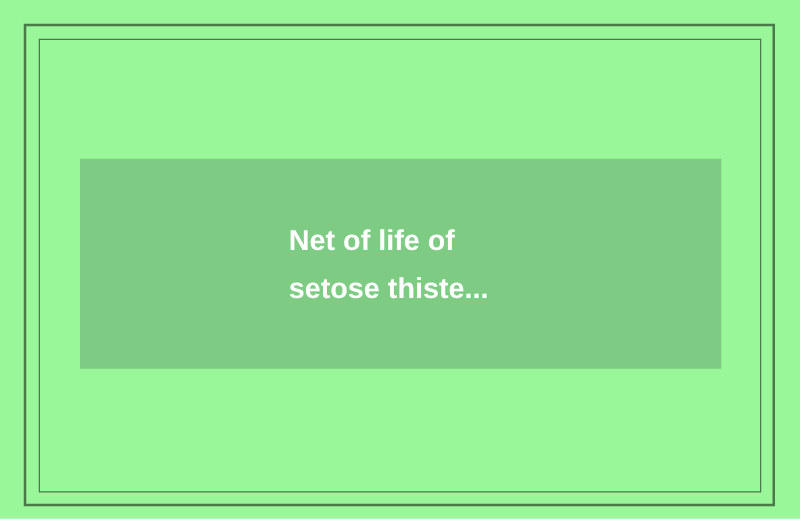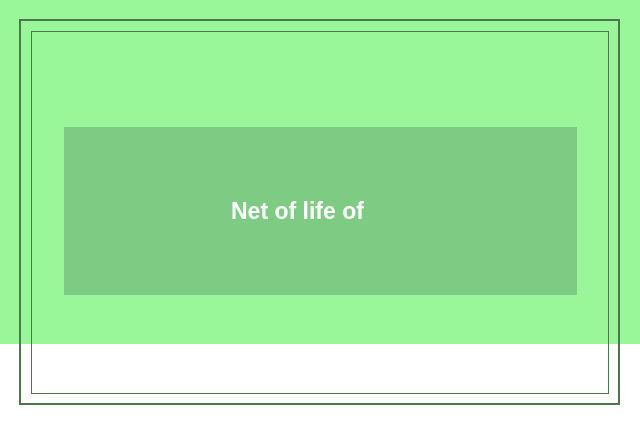--- a/index.html
+++ b/index.html
@@ -10,21 +10,21 @@
   body {
     width: 640px;
     height: 425px;
     overflow: hidden;
     font-family: "Liberation Sans", sans-serif;
   }
 
   #stage {
     position: relative;
     width: 640px;
-    height: 344px;
+    height: 415px;
     background: #99f699;
     box-sizing: border-box;
   }
 
   
   #outer-frame {
     position: absolute;
     left: 19px;
     top: 19px;
     width: 601px;
@@ -73,15 +73,16 @@
 <body>
 
 <div id="stage">
 
   <div id="outer-frame"></div>
 
   <div id="inner-frame"></div>
 
   <div id="content-panel">
     <div class="caption-line">Net of life of</div>
+    <div class="caption-line">setose thiste...</div>
   </div>
 
 </div>
 
 </body></html>

